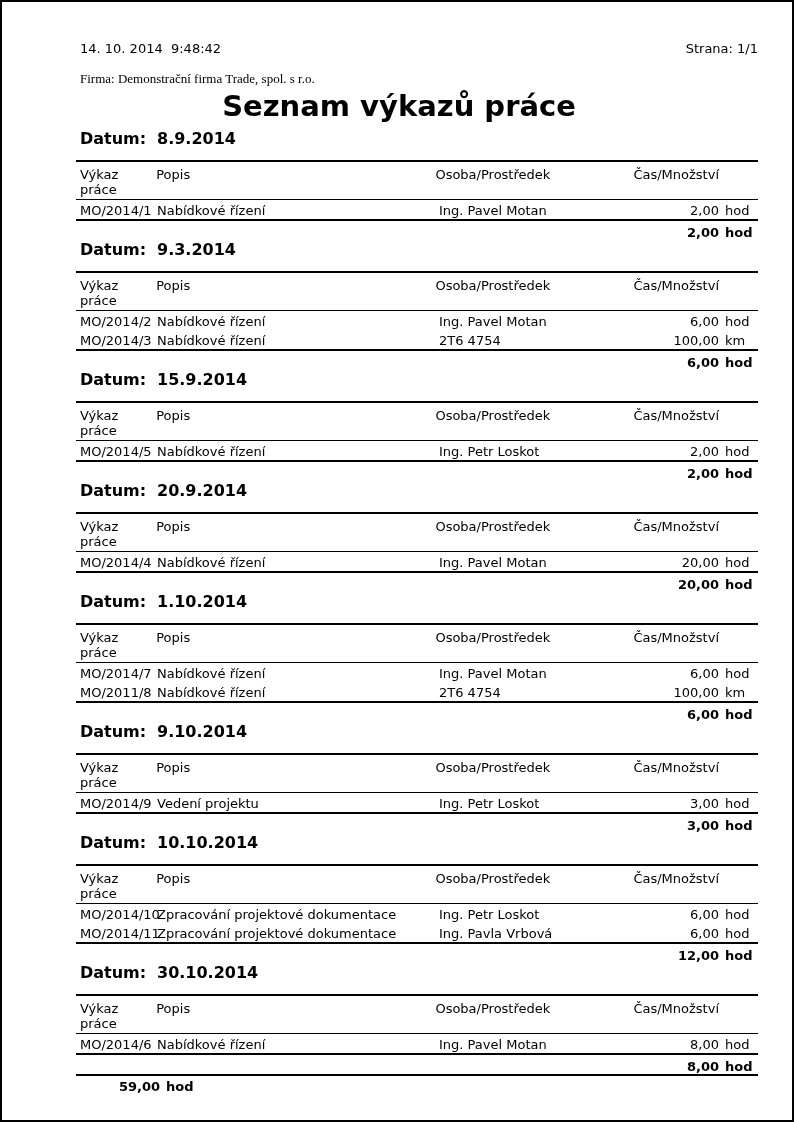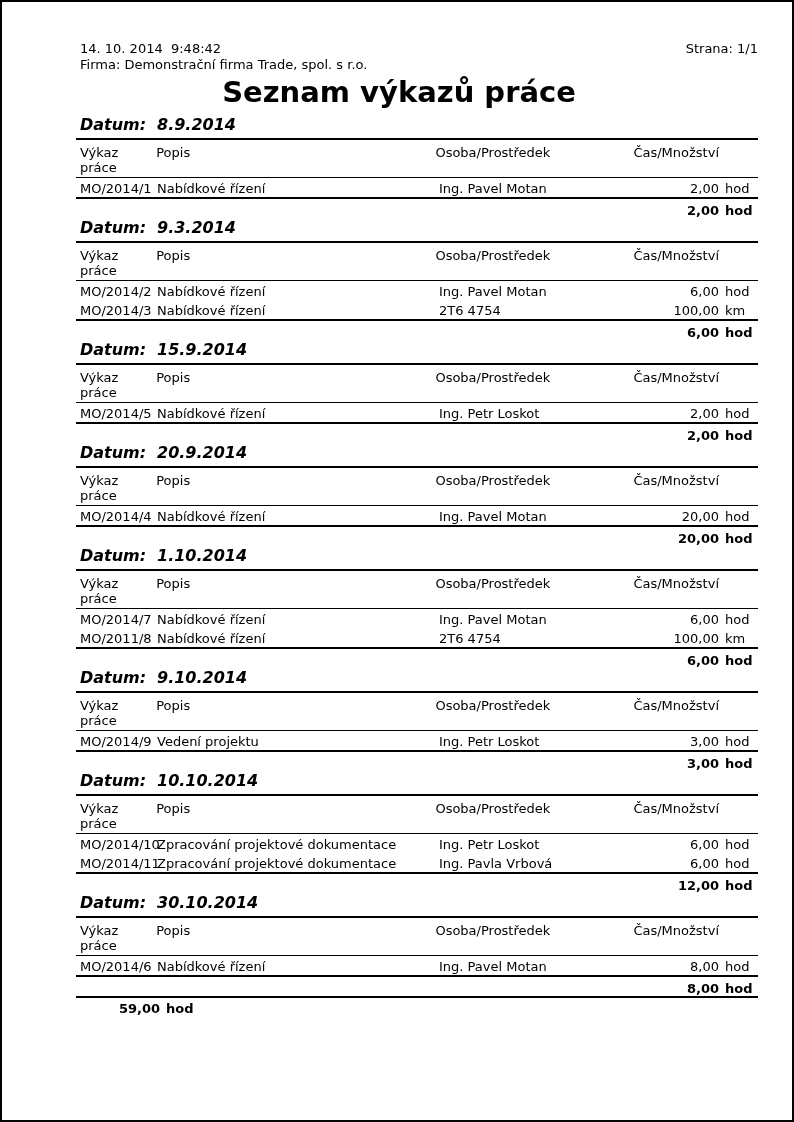--- a/index.html
+++ b/index.html
@@ -18,36 +18,35 @@
     left:74px; top:0;
     width:682px;
   }
   
   .meta-row {
     display:flex; justify-content:space-between; align-items:baseline;
     font-size:13px; line-height:16px;
     padding-left:4px;
   }
   .meta-row.first { margin-top:39px; }
-  .meta-row.second { margin-top:0; }
+  .meta-row.second { margin-top:14px;font-family:Liberation Serif, serif; }
   .printed-at { white-space:pre; }
   .report-title {
     margin-left:-74px; margin-right:-38px;  
     margin-top:4px;
     text-align:center;
     font-size:29px; line-height:30px; font-weight:bold;
   }
   
   .sections { margin-top:8px; }
   .datum-row {
     display:flex; align-items:baseline;
     font-size:16px; line-height:20px; font-weight:bold;
-    padding-left:4px; padding-bottom:3px;
+    padding-left:4px; padding-bottom:11px;
     border-bottom:2px solid #000000;
-    font-style:italic;
   }
   .datum-label { width:77px; }
   .hdr-row {
     display:flex;
     font-size:13px; line-height:15px;
     padding-top:5px; padding-bottom:2px;
     border-bottom:1px solid #000000;
   }
   .rows { border-bottom:2px solid #000000; }
   .row {

